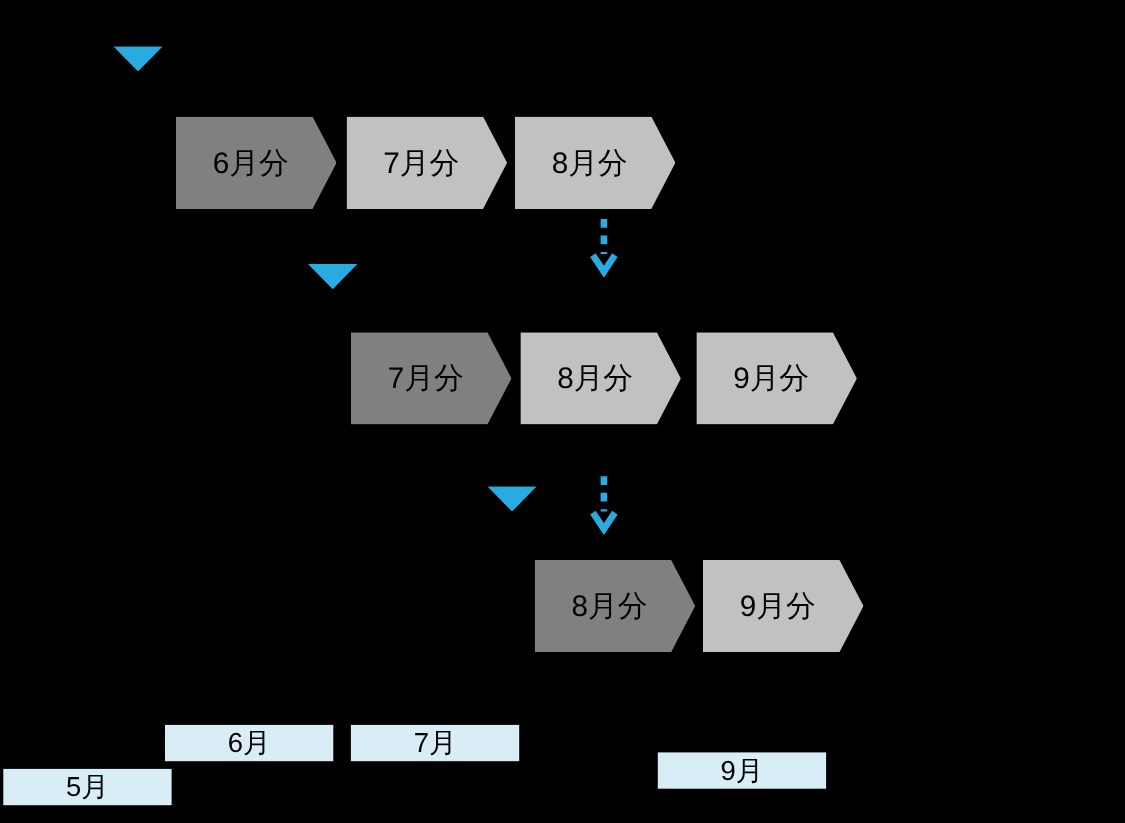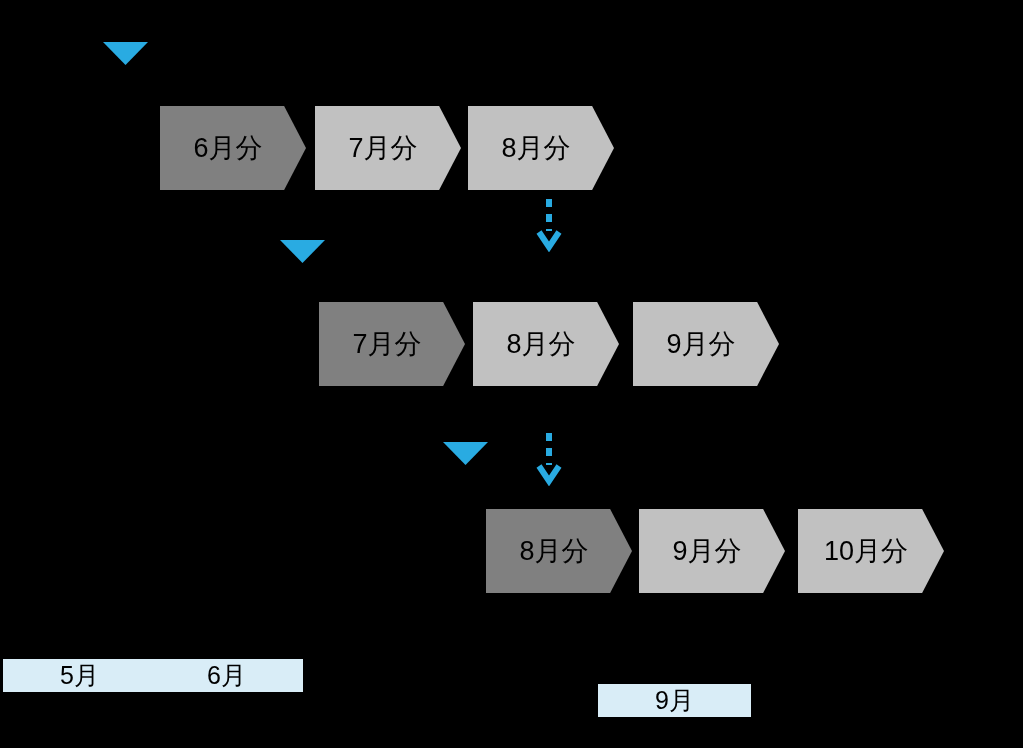--- a/index.html
+++ b/index.html
@@ -44,21 +44,21 @@
   .a1{left:536px;top:196px;}
   .a2{left:536px;top:430px;}
 
   
   .cell{
     position:absolute;top:659px;height:33px;width:153px;
     background:#d9edf7;
     display:flex;align-items:center;justify-content:center;
     color:#000000;font-size:25px;
   }
-  .m1{left:3px;} .m2{left:150px;} .m3{left:319px;}
+  .m1{left:3px;margin-top:40px;} .m2{left:150px;} .m3{left:319px;}
   .m4{left:477px;} .m5{left:598px;margin-top:25px;} .m6{left:793px;}
 </style>
 </head>
 <body>
 
 <div class="stage">
 
   <div class="tri t1"></div>
   <div class="tri t2"></div>
   <div class="tri t3"></div>
@@ -91,21 +91,19 @@
   <div class="chev r2 c3 light">
       <span>9月分</span>
     </div>
 
   <div class="chev r3 c1 dark">
       <span>8月分</span>
     </div>
   <div class="chev r3 c2 light">
       <span>9月分</span>
     </div>
-  <div class="chev r3 c3 light">
-      <span>10月分</span>
-    </div>
 
   <div class="cell m1">5月</div>
   <div class="cell m2">6月</div>
+  <div class="cell m3">7月</div>
   <div class="cell m5">9月</div>
 
 </div>
 
 </body></html>

